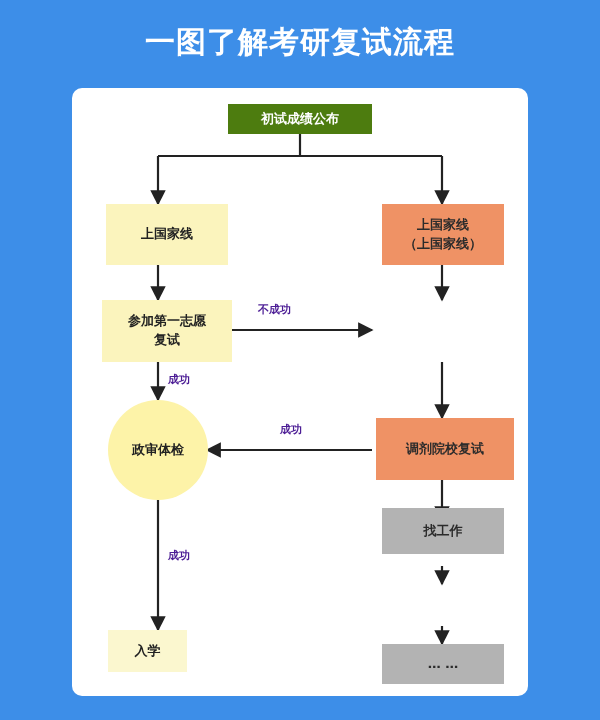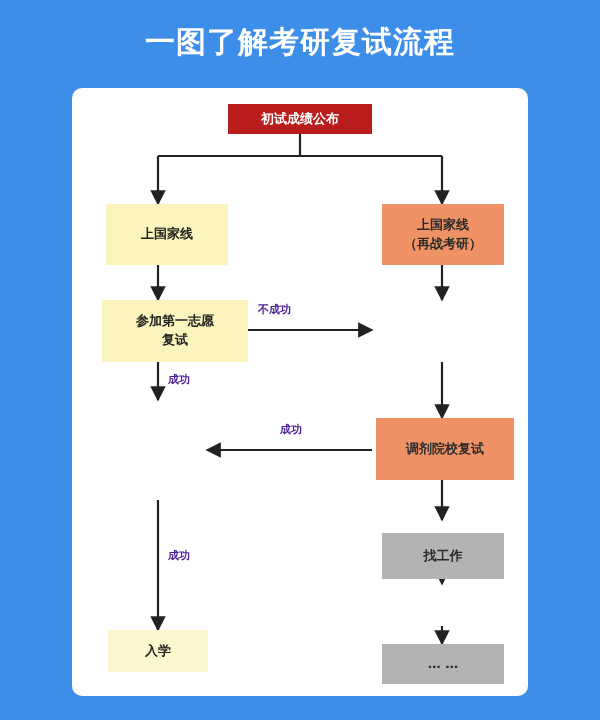--- a/index.html
+++ b/index.html
@@ -48,21 +48,21 @@
     justify-content: center;
     text-align: center;
     font-size: 13px;
     font-weight: bold;
     line-height: 1.45;
     font-family: "DejaVu Sans", "Liberation Sans", sans-serif;
     color: #222222;
   }
   .node .ln { display: block; white-space: nowrap; }
   .n-blue {
-    background: #b91c1c;
+    background: #4d7c0f;
     color: #ffffff;
   }
   .n-yellow {
     background: #fbf4bd;
   }
   .n-yellow-pale {
     background: #fbf7cf;
   }
   .n-orange {
     background: #ef9265;
@@ -142,44 +142,47 @@
     <div class="node n-blue" style="left:156px; top:16px; width:144px; height:30px;">
       <span class="ln">初试成绩公布</span>
     </div>
 
     <div class="node n-yellow" style="left:34px; top:116px; width:122px; height:61px;">
       <span class="ln">上国家线</span>
     </div>
 
     <div class="node n-orange" style="left:310px; top:116px; width:122px; height:61px;">
       <span class="ln">上国家线</span>
-      <span class="ln">（再战考研）</span>
+      <span class="ln">（上国家线）</span>
     </div>
 
-    <div class="node n-yellow" style="left:30px; top:212px; width:146px; height:62px;">
+    <div class="node n-yellow" style="left:30px; top:212px; width:130px; height:62px;">
       <span class="ln">参加第一志愿</span>
       <span class="ln">复试</span>
     </div>
 
 
+    <div class="node n-circle" style="left:36px; top:312px; width:100px; height:100px;">
+      <span class="ln">政审体检</span>
+    </div>
 
     <div class="node n-orange" style="left:304px; top:330px; width:138px; height:62px;">
       <span class="ln">调剂院校复试</span>
     </div>
 
-    <div class="node n-gray" style="left:310px; top:445px; width:122px; height:46px;">
+    <div class="node n-gray" style="left:310px; top:420px; width:122px; height:46px;">
       <span class="ln">找工作</span>
     </div>
 
 
     <div class="node n-gray" style="left:310px; top:556px; width:122px; height:40px;">
       <span class="ln">… …</span>
     </div>
 
-    <div class="node n-yellow-pale" style="left:36px; top:542px; width:100px; height:42px;">
+    <div class="node n-yellow-pale" style="left:36px; top:542px; width:79px; height:42px;">
       <span class="ln">入学</span>
     </div>
 
     <div class="lbl" style="left:186px; top:214px;">不成功</div>
     <div class="lbl" style="left:96px; top:284px;">成功</div>
     <div class="lbl" style="left:208px; top:334px;">成功</div>
     <div class="lbl" style="left:96px; top:460px;">成功</div>
 
   </div>
 </div>

